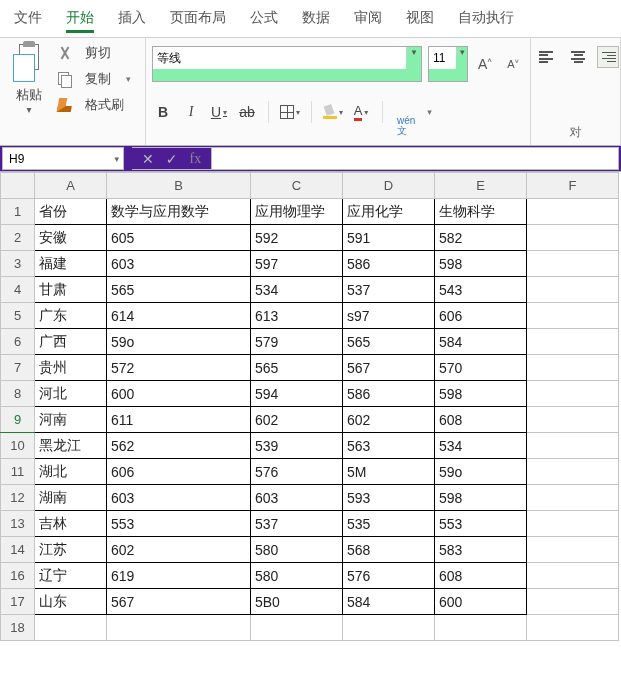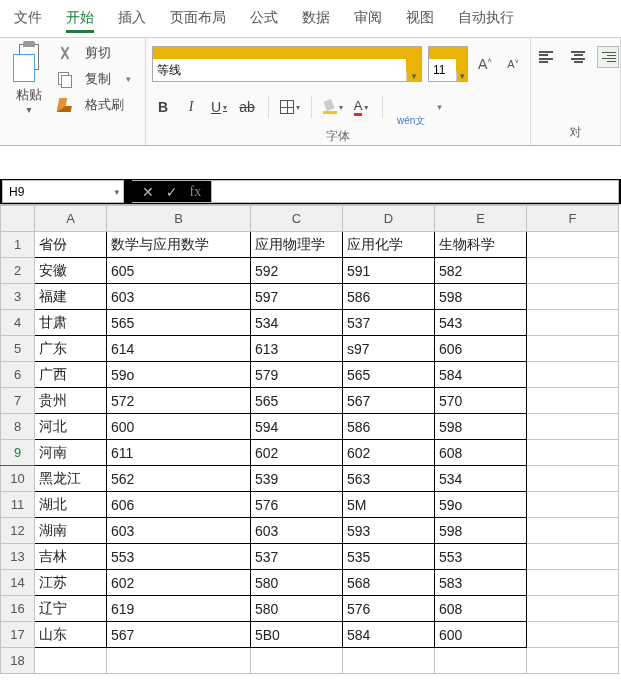--- a/index.html
+++ b/index.html
@@ -35,54 +35,54 @@
   .i-cut::before{transform:rotate(30deg);} .i-cut::after{transform:rotate(-30deg);}
   .i-copy { width:14px; height:14px; position:relative; }
   .i-copy::before{content:"";position:absolute;left:0;top:0;width:9px;height:11px;border:1px solid #888;background:#fff;}
   .i-copy::after{content:"";position:absolute;left:3px;top:3px;width:9px;height:11px;border:1px solid #888;background:#fff;}
   .i-brush { width:14px;height:14px;border-left:8px solid #e69138;border-bottom:6px solid #b46504; transform:skewX(-10deg);}
   .mini-dd { font-size:9px; color:#777; margin-left:2px; }
 
   
   .font-stack { width:100%; display:flex; flex-direction:column; gap:6px; padding-top:4px; }
   .font-row { display:flex; align-items:center; gap:6px; }
-  .combo { display:flex; align-items:flex-end; height:36px; border:1px solid #aaa; background:#eab308; }
+  .combo { display:flex; align-items:flex-start; height:36px; border:1px solid #aaa; background:#86efac; }
   .combo input { border:none; outline:none; height:22px; font-size:12px; padding:0 4px; width:100%; }
   .combo .dd { width:16px; text-align:center; font-size:9px; color:#555; border-left:1px solid #ccc; cursor:pointer; }
   .font-name { flex:1; }
   .font-size { width:40px; }
   .size-btn { width:22px; height:22px; display:flex; align-items:center; justify-content:center; cursor:pointer; color:#555; }
   .size-btn.big { font-size:14px; } .size-btn.big sup{font-size:8px;position:relative;top:-4px;}
   .size-btn.small { font-size:11px; } .size-btn.small sup{font-size:7px;position:relative;top:-3px;}
   .fmt-btn { min-width:22px; height:24px; display:flex; align-items:center; justify-content:center; font-size:14px; cursor:pointer; color:#444; position:relative; }
   .fmt-btn .dd { font-size:8px; margin-left:2px; color:#666;}
   .u-line { text-decoration:underline; }
   .s-line { text-decoration:line-through;text-align:center; }
   .border-icon { width:14px;height:14px;border:1px solid #555;position:relative;}
   .border-icon::before{content:"";position:absolute;left:0;right:0;top:50%;height:1px;background:#555;}
   .border-icon::after{content:"";position:absolute;top:0;bottom:0;left:50%;width:1px;background:#555;}
   .fillcolor-icon{width:14px;height:14px;position:relative;}
   .fillcolor-icon::before{content:"";position:absolute;left:2px;top:0;width:8px;height:10px;background:#ccc;transform:rotate(-20deg);}
   .fillcolor-icon::after{content:"";position:absolute;left:0;bottom:0;width:14px;height:3px;background:#f1c232;}
   .fontcolor-icon{font-size:13px;color:#444;position:relative;padding-bottom:3px;}
   .fontcolor-icon::after{content:"";position:absolute;left:0;right:0;bottom:0;height:3px;background:#d93025;}
-  .wen-btn { display:flex; flex-direction:row; align-items:flex-end; font-size:10px; color:#397abf; line-height:10px; padding:0 4px; cursor:pointer;margin-top:28px; }
+  .wen-btn { display:flex; flex-direction:column; align-items:flex-start; font-size:10px; color:#397abf; line-height:10px; padding:0 4px; cursor:pointer;margin-top:28px; }
   .sep { width:1px; height:22px; background:#ddd; margin:0 4px; }
 
   
   .align-grid { display:flex; gap:8px; padding-top:4px; padding-right:8px;}
   .al-btn { width:22px;height:22px;display:flex;flex-direction:column;justify-content:space-around;align-items:flex-start;cursor:pointer;padding:4px 2px;}
   .al-btn span{height:1.6px;background:#555;display:block;}
   .al-btn.left span:nth-child(1){width:14px}.al-btn.left span:nth-child(2){width:9px}.al-btn.left span:nth-child(3){width:14px}.al-btn.left span:nth-child(4){width:9px}
   .al-btn.center{align-items:center}.al-btn.center span:nth-child(1){width:14px}.al-btn.center span:nth-child(2){width:9px}.al-btn.center span:nth-child(3){width:14px}.al-btn.center span:nth-child(4){width:9px}
   .al-btn.right{align-items:flex-end}.al-btn.right span:nth-child(1){width:14px}.al-btn.right span:nth-child(2){width:9px}.al-btn.right span:nth-child(3){width:14px}.al-btn.right span:nth-child(4){width:9px}
   .al-btn.boxed{border:1px solid #bbb;background:#eef3e9;}
 
   
-  .fx-bar { display:flex; align-items:stretch; height:26px; border-bottom:1px solid #b8b8b8; background:#000000;margin-top:33px; }
+  .fx-bar { display:flex; align-items:stretch; height:26px; border-bottom:1px solid #b8b8b8; background:#4c1d95; }
   .name-box { width:122px; border:1px solid #bbb; margin:1px 2px; display:flex; align-items:center; background:#fff; }
   .name-box input { border:none; outline:none; width:100%; font-size:12px; padding:0 6px; }
   .name-box .dd { width:14px; text-align:center; font-size:9px; color:#666; cursor:pointer; }
   .fx-divider{width:6px;}
   .fx-btns { display:flex; align-items:center; gap:12px; padding:0 10px; color:#bbb; font-size:14px; border-top:1px solid #bbb; border-bottom:1px solid #bbb; margin:1px 0;}
   .fx-btns span{cursor:pointer;}
   .fx-label { font-family:"Times New Roman",serif; color:#888; }
   .formula-input { flex:1; border:1px solid #bbb; margin:1px 2px 1px 0; }
   .formula-input input{border:none;outline:none;width:100%;height:100%;padding:0 6px;font-size:12px;}
 
@@ -192,21 +192,20 @@
             </div>
           <div class="sep"></div>
           <div class="wen-btn">
             <span>wén</span>
             <span>文</span>
           </div>
           <span class="mini-dd">▾</span>
         </div>
       </div>
     </div>
-    <div class="ribbon-group-label">字体</div>
   </div>
 
   <div class="ribbon-group rg-align">
     <div class="ribbon-group-body">
       <div class="align-grid">
         <div class="al-btn left">
             <span></span>
             <span></span>
             <span></span>
             <span></span>

